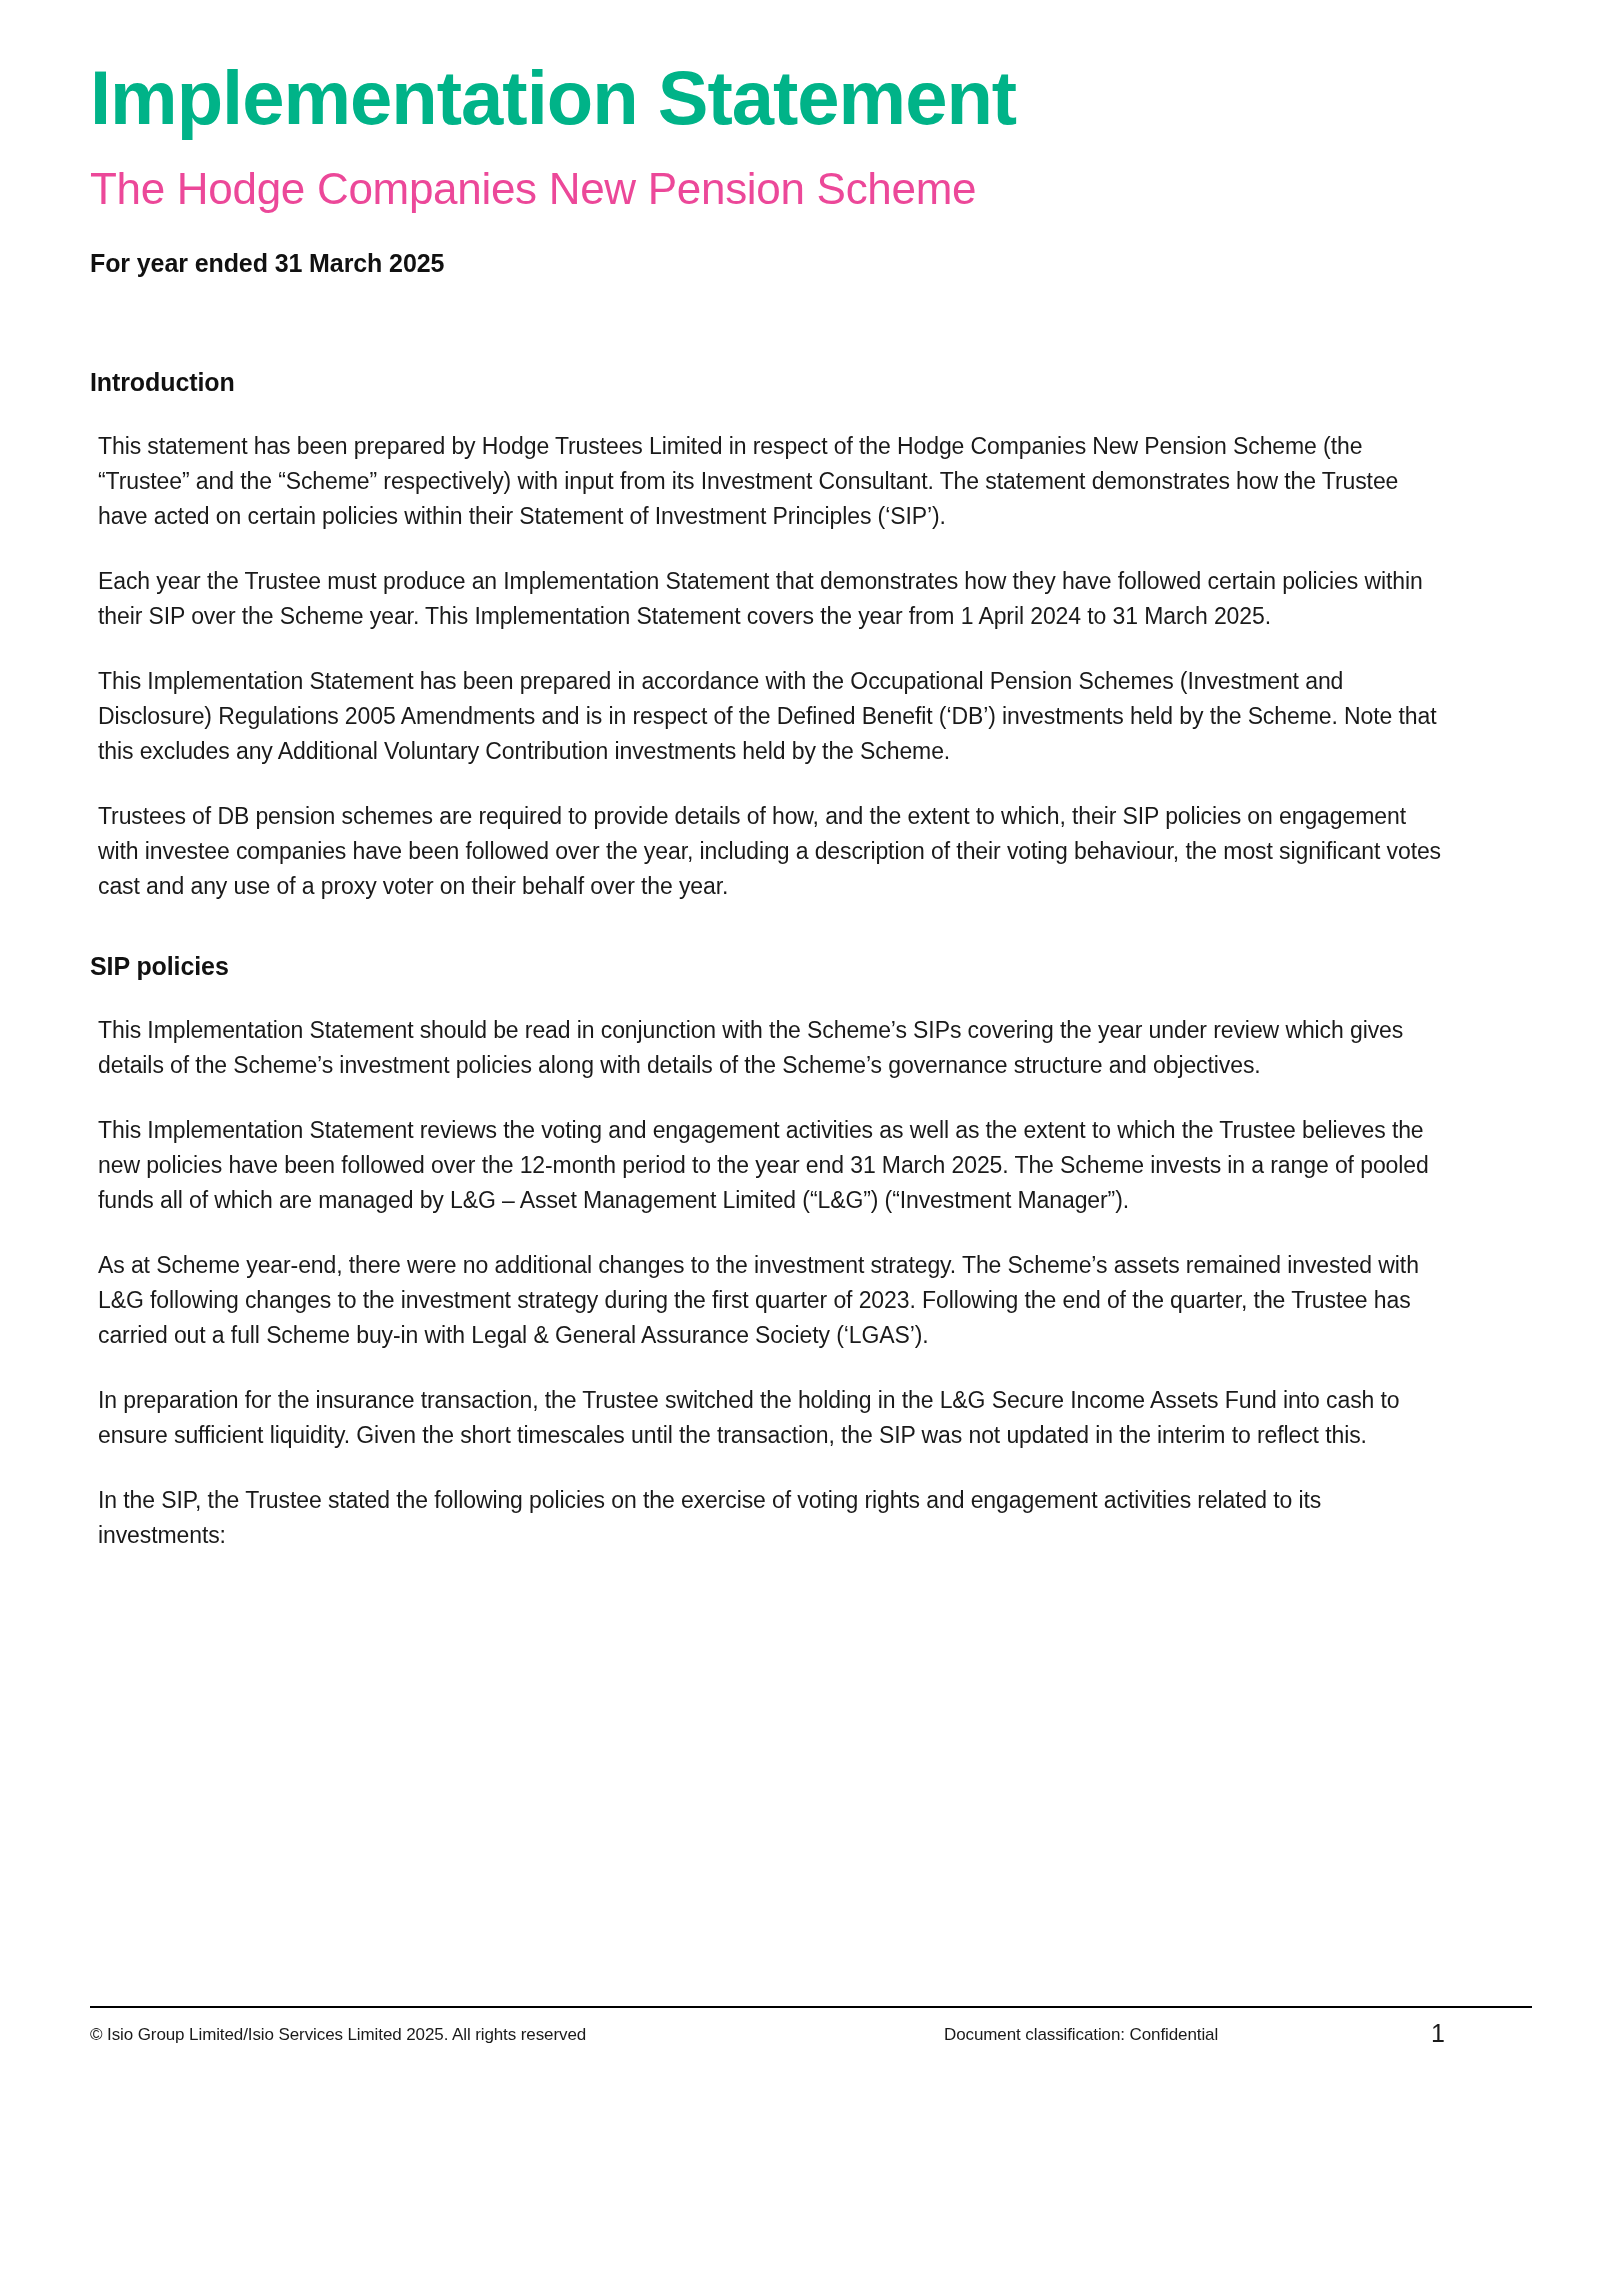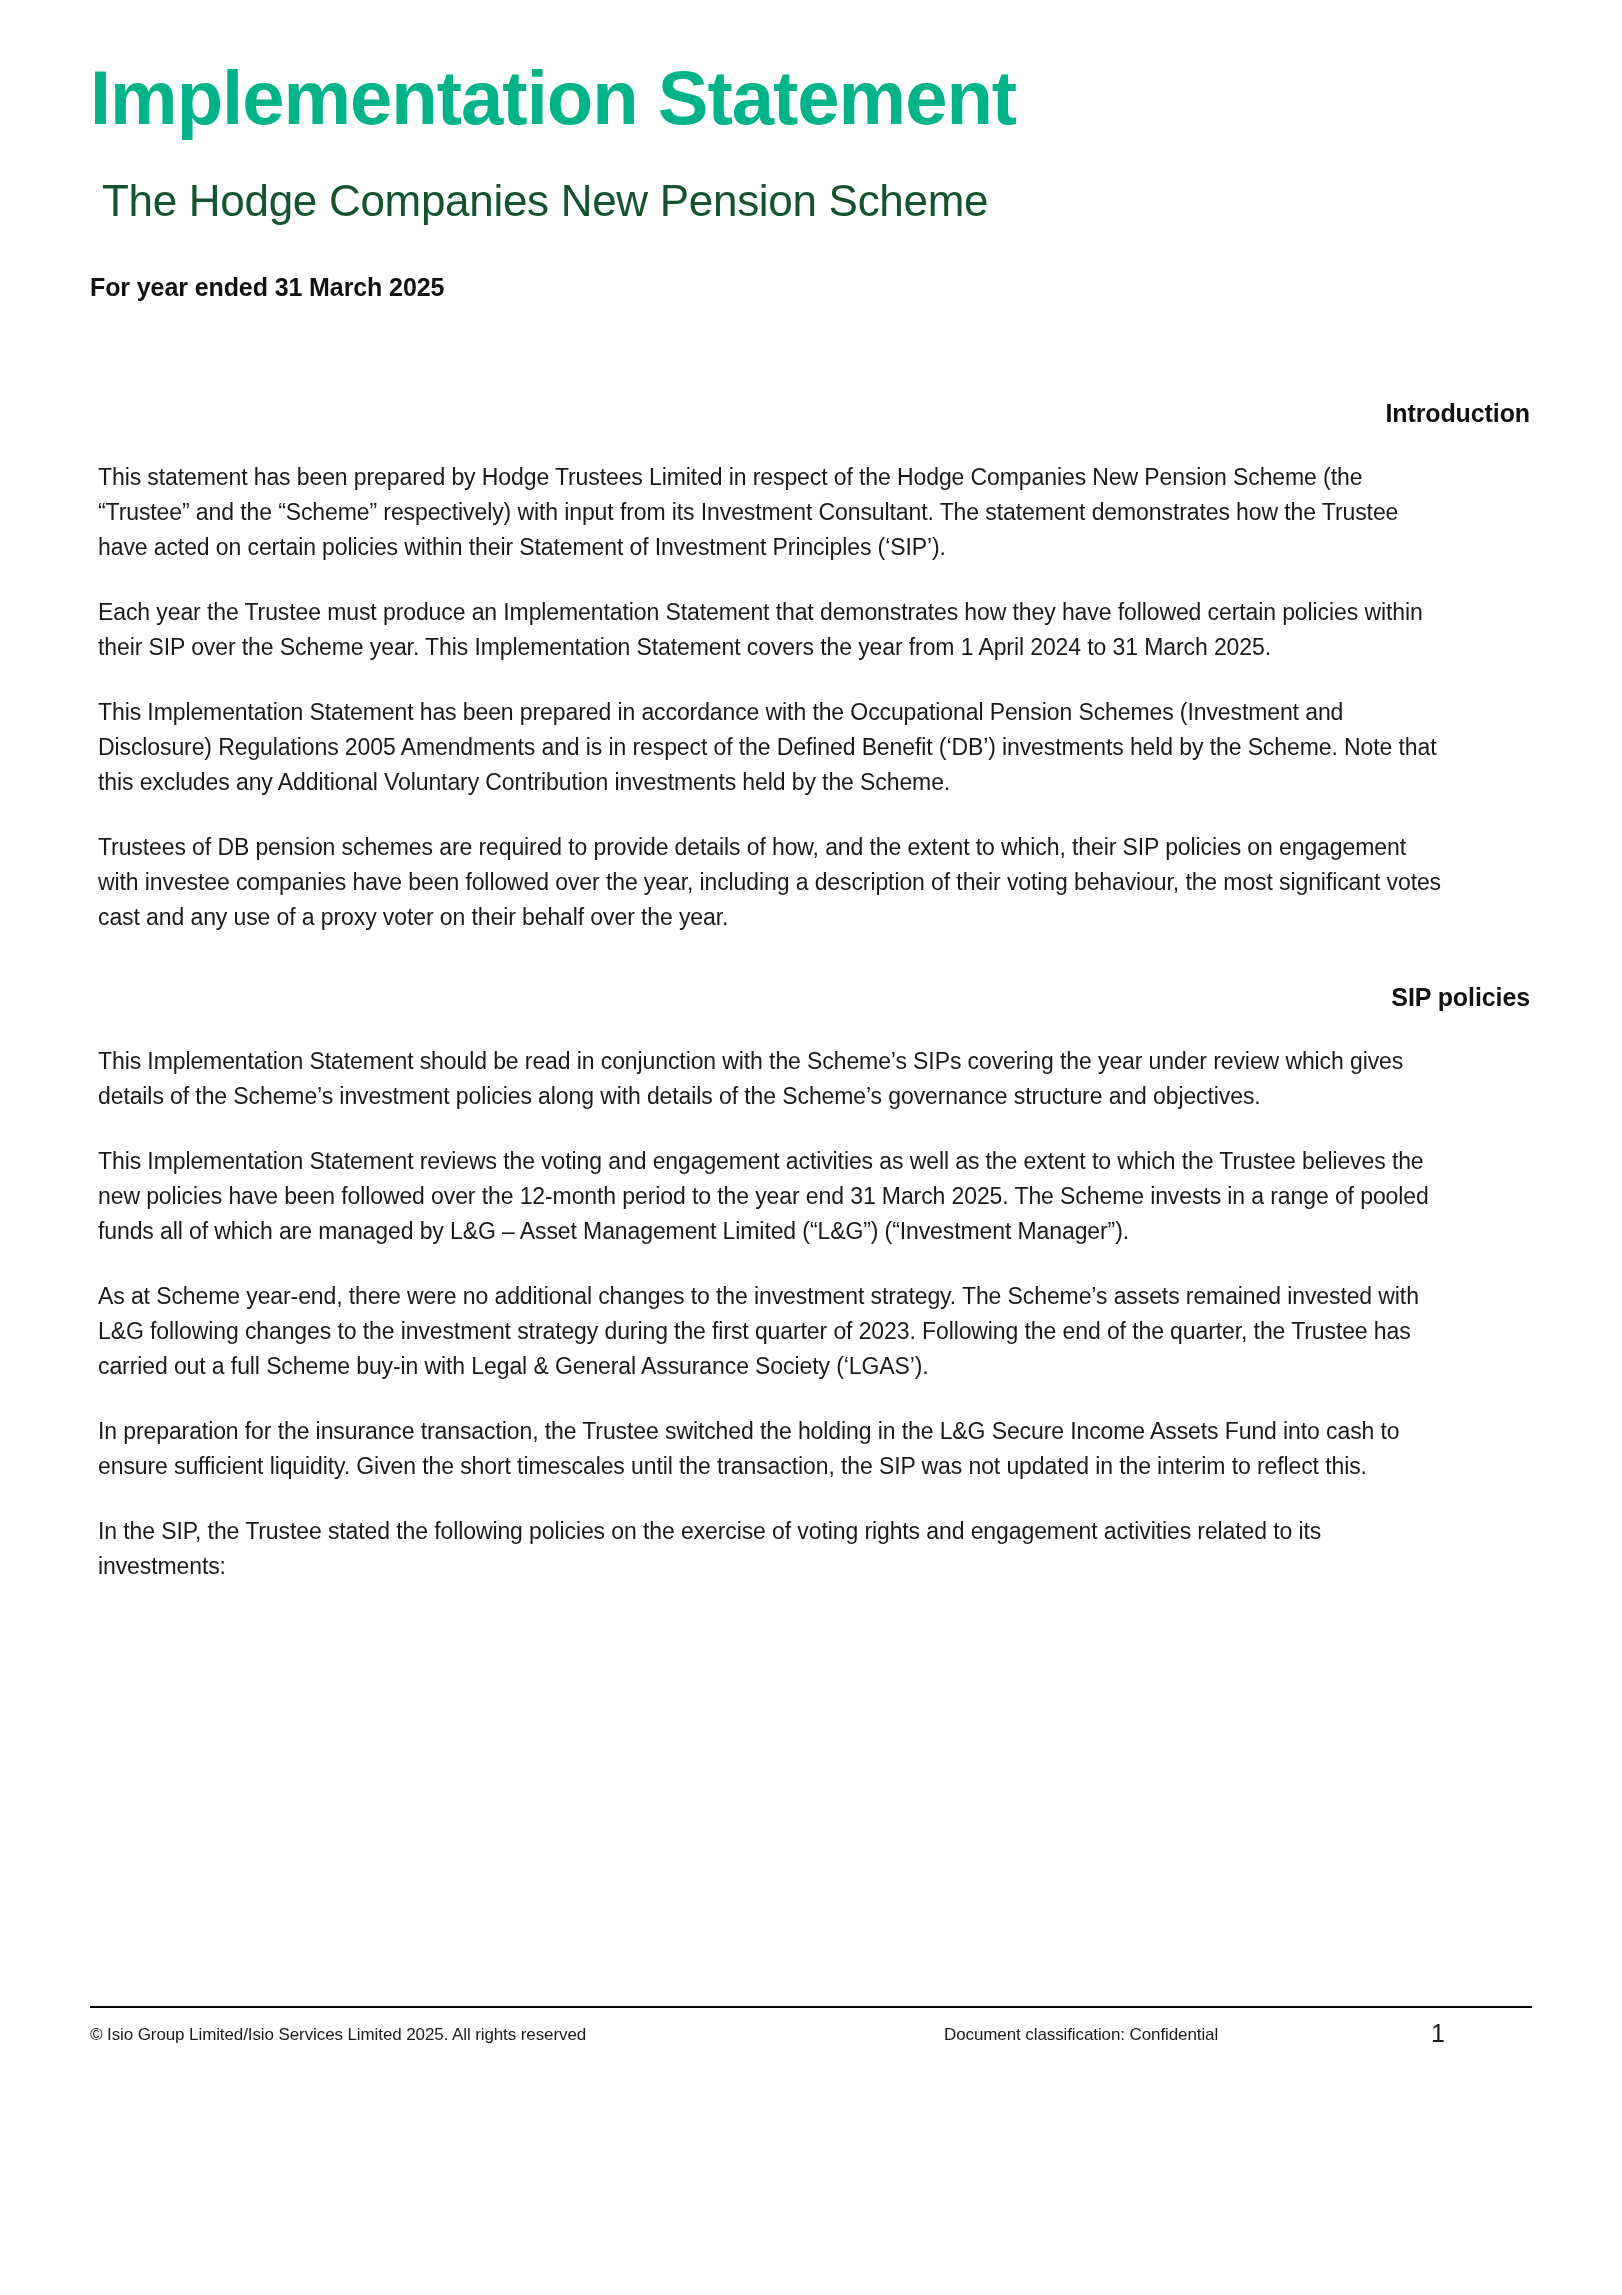--- a/index.html
+++ b/index.html
@@ -30,26 +30,26 @@
   .doc-title {
     color: #00b388;
     font-size: 76px;
     font-weight: 700;
     letter-spacing: -1px;
     line-height: 1.0;
     margin: 0;
     padding-top: 60px;
   }
   .doc-subtitle {
-    color: #14532d;
+    color: #ec4899;
     font-size: 44px;
     font-weight: 400;
     letter-spacing: -0.3px;
     line-height: 1.15;
-    margin: 12px;
+    margin: 0;
     padding-top: 27.5px;
   }
   .doc-daterange {
     color: #111111;
     font-size: 25px;
     font-weight: 700;
     letter-spacing: -0.1px;
     line-height: 1.2;
     margin: 0;
     padding-top: 34px;
@@ -58,22 +58,21 @@
   
   .body-block {
     padding-top: 80px;
   }
   h2.section-heading {
     color: #111111;
     font-size: 25px;
     font-weight: 700;
     letter-spacing: -0.1px;
     line-height: 1.25;
-    margin: 16px 0 31px 0;
-    text-align: right;
+    margin: 9px 0 31px 0;
   }
   h2.section-heading.spaced-above {
     margin-top: 47px;
   }
   p.para {
     color: #1a1a1a;
     font-size: 23px;
     font-weight: 400;
     line-height: 1.52;
     letter-spacing: -0.1px;

